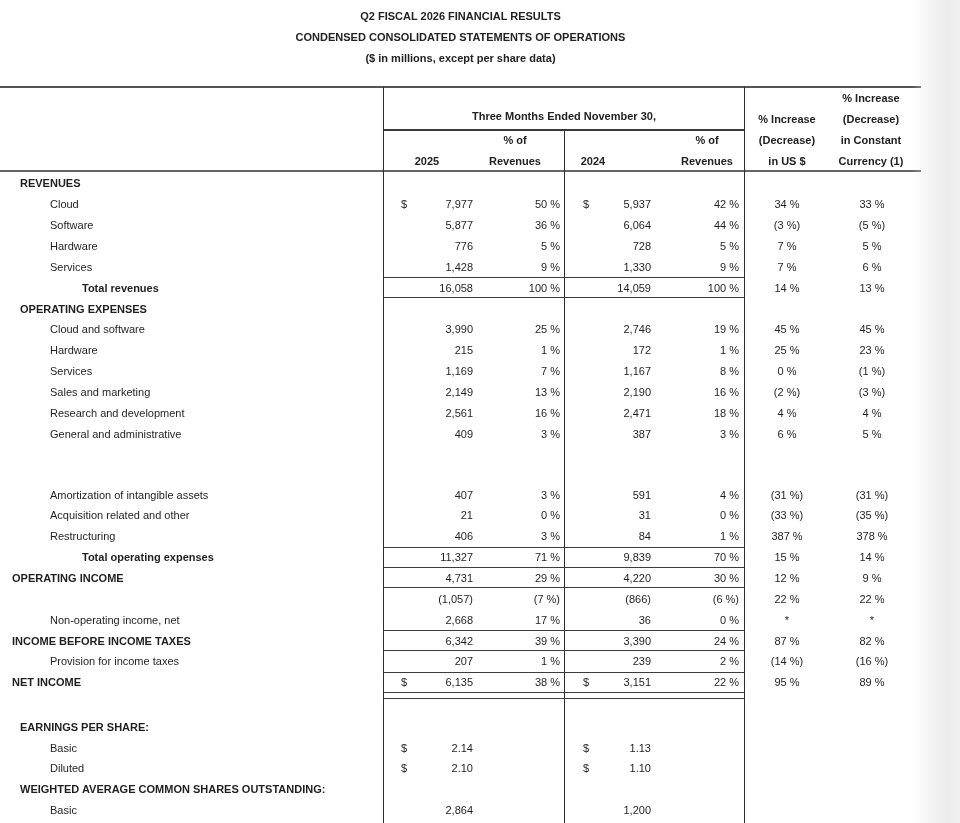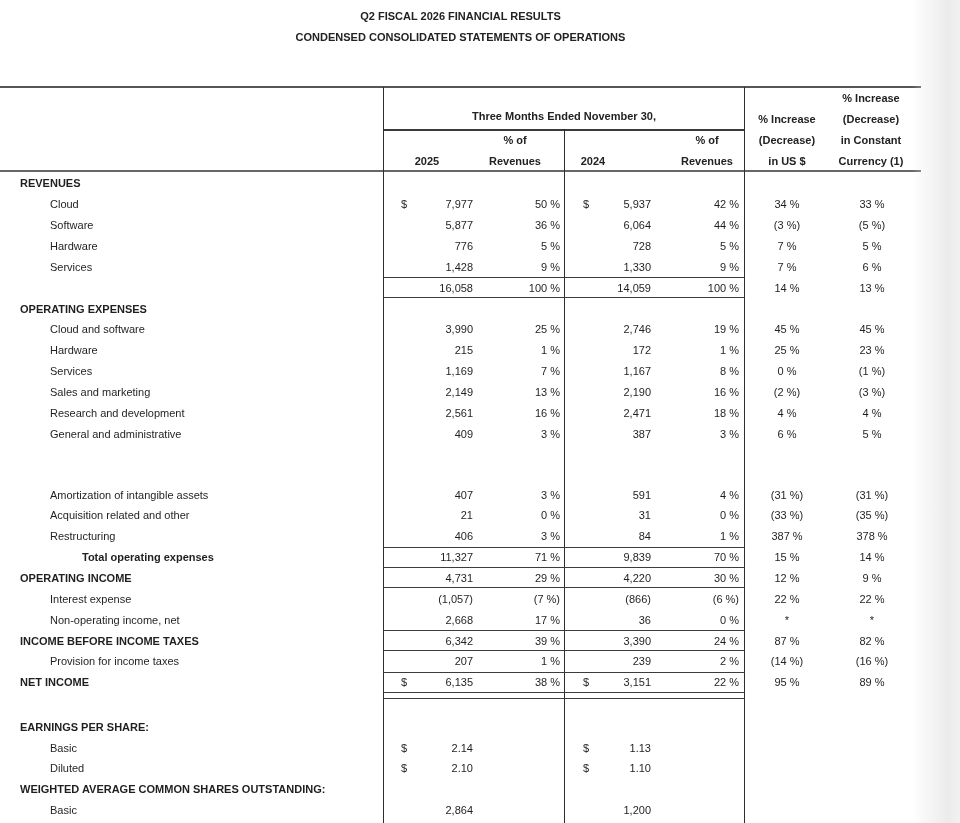--- a/index.html
+++ b/index.html
@@ -32,21 +32,21 @@
   .h-cc1{top:88px;left:826px;width:90px;}
   .h-cc2{top:109px;left:826px;width:90px;}
   .h-cc3{top:130px;left:826px;width:90px;}
   .h-cc4{top:151px;left:826px;width:90px;}
   
   #rows{position:absolute;top:173px;left:0;width:960px;}
   .row{position:relative;width:960px;}
   .c{position:absolute;top:0;height:100%;display:flex;align-items:center;font-size:11px;color:#1f1f1f;white-space:nowrap;}
   .lbl{left:0;width:383px;}
   .section .lbl{font-weight:bold;padding-left:20px;}
-  .major .lbl{font-weight:bold;padding-left:20px;}
+  .major .lbl{font-weight:bold;padding-left:12px;}
   .total .lbl{font-weight:bold;padding-left:82px;}
   .item .lbl{padding-left:50px;}
   .d25{left:401px;width:16px;}
   .v25{left:391px;width:82px;justify-content:flex-end;}
   .p25{left:488px;width:72px;justify-content:flex-end;}
   .d24{left:583px;width:16px;}
   .v24{left:574px;width:77px;justify-content:flex-end;}
   .p24{left:668px;width:71px;justify-content:flex-end;}
   .us{left:744px;width:86px;justify-content:center;}
   .cc{left:828px;width:88px;justify-content:center;}
@@ -58,20 +58,21 @@
         background:linear-gradient(to right, rgba(235,235,235,0) 0%, #ebebeb 75%, #f1f1f1 100%);}
 </style>
 </head>
 <body>
 
 <div id="page">
 
   <div class="title-block">
     <div class="title-line">Q2 FISCAL 2026 FINANCIAL RESULTS</div>
     <div class="title-line">CONDENSED CONSOLIDATED STATEMENTS OF OPERATIONS</div>
+    <div class="title-line">($ in millions, except per share data)</div>
   </div>
 
   <div class="hr-full hr-top"></div>
   <div class="hr-full hr-head"></div>
   <div class="hr-period"></div>
   <div class="vline v1"></div>
   <div class="vline v2"></div>
   <div class="vline v3"></div>
 
   <div class="hc h-period">Three Months Ended November 30,</div>
@@ -127,20 +128,21 @@
         <div class="c v25">1,428</div>
         <div class="c p25">9 %</div>
         <div class="c v24">1,330</div>
         <div class="c p24">9 %</div>
         <div class="c us">7 %</div>
         <div class="c cc">6 %</div>
       </div>
       <div class="row total" style="height: 20.87px;">
         <div class="rule t"></div>
         <div class="rule b"></div>
+        <div class="c lbl">Total revenues</div>
         <div class="c v25">16,058</div>
         <div class="c p25">100 %</div>
         <div class="c v24">14,059</div>
         <div class="c p24">100 %</div>
         <div class="c us">14 %</div>
         <div class="c cc">13 %</div>
       </div>
       <div class="row section" style="height: 20.87px;">
         <div class="c lbl">OPERATING EXPENSES</div>
       </div>
@@ -240,21 +242,20 @@
         <div class="rule b"></div>
         <div class="c lbl">OPERATING INCOME</div>
         <div class="c v25">4,731</div>
         <div class="c p25">29 %</div>
         <div class="c v24">4,220</div>
         <div class="c p24">30 %</div>
         <div class="c us">12 %</div>
         <div class="c cc">9 %</div>
       </div>
       <div class="row item" style="height: 20.87px;">
-        <div class="c lbl">Interest expense</div>
         <div class="c v25">(1,057)</div>
         <div class="c p25">(7 %)</div>
         <div class="c v24">(866)</div>
         <div class="c p24">(6 %)</div>
         <div class="c us">22 %</div>
         <div class="c cc">22 %</div>
       </div>
       <div class="row item" style="height: 20.87px;">
         <div class="c lbl">Non-operating income, net</div>
         <div class="c v25">2,668</div>

